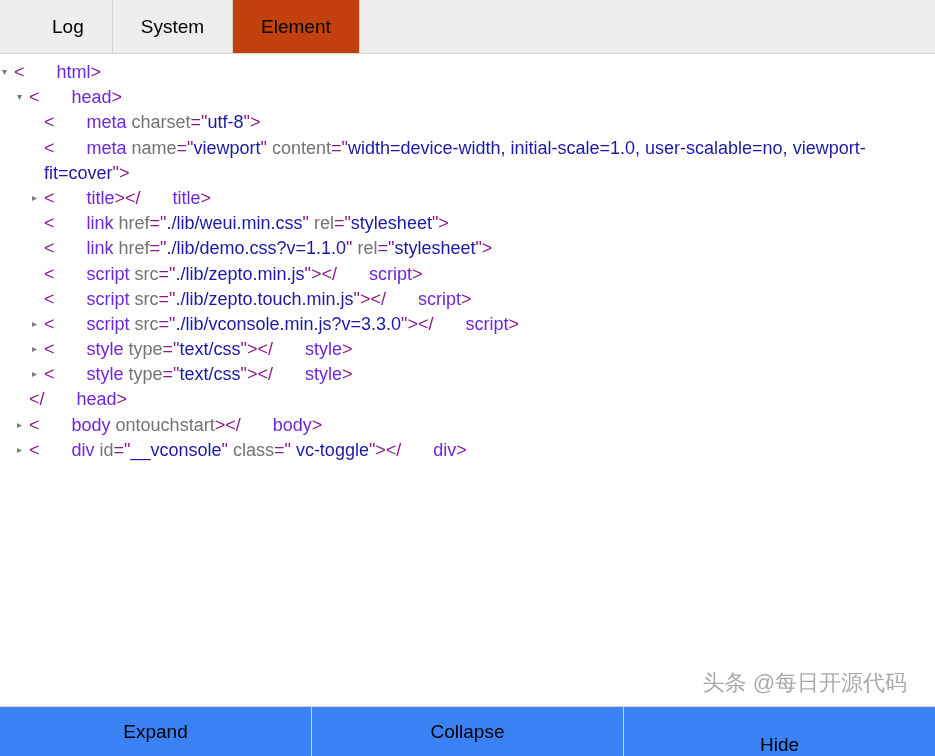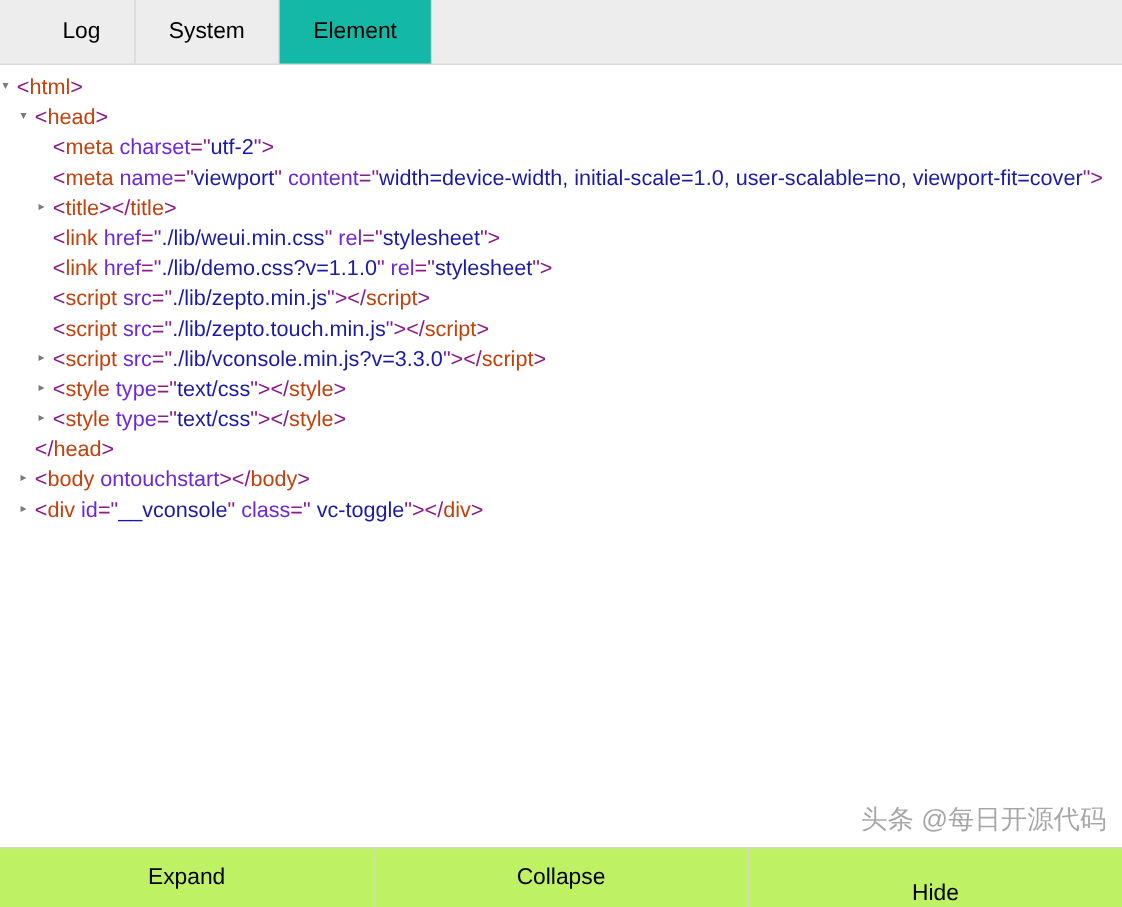--- a/index.html
+++ b/index.html
@@ -24,21 +24,21 @@
   padding: 0 28px;
   display: flex;
   align-items: center;
   justify-content: center;
   border-right: 1px solid #d4d4d4;
   cursor: pointer;
   color: #000;
   font-size: 19px;
 }
 .tab.active {
-  background: #14b8a6;
+  background: #c2410c;
   justify-content: flex-end;
 }
 .tree {
   flex: 1;
   overflow: auto;
   padding: 6px 0 6px 2px;
   line-height: 1.4;
   font-size: 18px;
 }
 .row {
@@ -51,43 +51,43 @@
   color: #7a7a7a;
   cursor: pointer;
   user-select: none;
   padding-top: 5px;
   flex-shrink: 0;
 }
 .content {
   flex: 1;
 }
 .punc { color: #8b1a8b; }
-.tag { color: #c2410c; }
-.attr-name { color: #6d28d9; }
+.tag { color: #6d28d9; margin-left: 32px; }
+.attr-name { color: #737373; }
 .attr-eq { color: #8b1a8b; }
 .attr-val { color: #1a1aa6; }
 .bottom {
   display: flex;
-  background: #bef264;
+  background: #3b82f6;
   border-top: 1px solid #d4d4d4;
   height: 50px;
 }
 .btn {
   flex: 1;
   display: flex;
   align-items: center;
   justify-content: center;
   border-right: 1px solid #d4d4d4;
   cursor: pointer;
   font-size: 19px;
 }
 .btn:last-child { border-right: none; align-items: flex-end; }
 .watermark {
   position: absolute;
-  right: 13px;
+  right: 28px;
   bottom: 58px;
   color: rgba(0,0,0,0.35);
   font-size: 22px;
   pointer-events: none;
   font-family: sans-serif;
 }
 </style>
 </head>
 <body>
 
@@ -107,21 +107,21 @@
     <div class="row" style="padding-left:0px">
       <span class="toggle">▾</span>
       <span class="content"><span class="punc">&lt;</span><span class="tag">html</span><span class="punc">&gt;</span></span>
     </div>
     <div class="row" style="padding-left:15px">
       <span class="toggle">▾</span>
       <span class="content"><span class="punc">&lt;</span><span class="tag">head</span><span class="punc">&gt;</span></span>
     </div>
     <div class="row" style="padding-left:30px">
       <span class="toggle"></span>
-      <span class="content"><span class="punc">&lt;</span><span class="tag">meta</span> <span class="attr-name">charset</span><span class="attr-eq">=</span><span class="punc">"</span><span class="attr-val">utf-2</span><span class="punc">"</span><span class="punc">&gt;</span></span>
+      <span class="content"><span class="punc">&lt;</span><span class="tag">meta</span> <span class="attr-name">charset</span><span class="attr-eq">=</span><span class="punc">"</span><span class="attr-val">utf-8</span><span class="punc">"</span><span class="punc">&gt;</span></span>
     </div>
     <div class="row" style="padding-left:30px">
       <span class="toggle"></span>
       <span class="content"><span class="punc">&lt;</span><span class="tag">meta</span> <span class="attr-name">name</span><span class="attr-eq">=</span><span class="punc">"</span><span class="attr-val">viewport</span><span class="punc">"</span> <span class="attr-name">content</span><span class="attr-eq">=</span><span class="punc">"</span><span class="attr-val">width=device-width, initial-scale=1.0, user-scalable=no, viewport-fit=cover</span><span class="punc">"</span><span class="punc">&gt;</span></span>
     </div>
     <div class="row" style="padding-left:30px">
       <span class="toggle">▸</span>
       <span class="content"><span class="punc">&lt;</span><span class="tag">title</span><span class="punc">&gt;</span><span class="punc">&lt;/</span><span class="tag">title</span><span class="punc">&gt;</span></span>
     </div>
     <div class="row" style="padding-left:30px">

